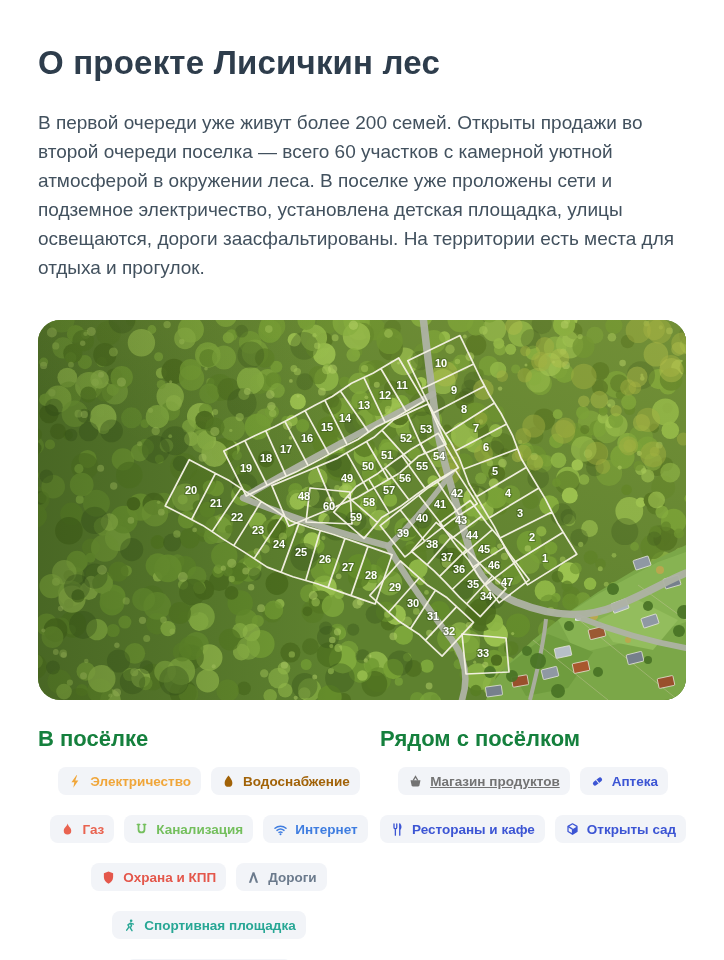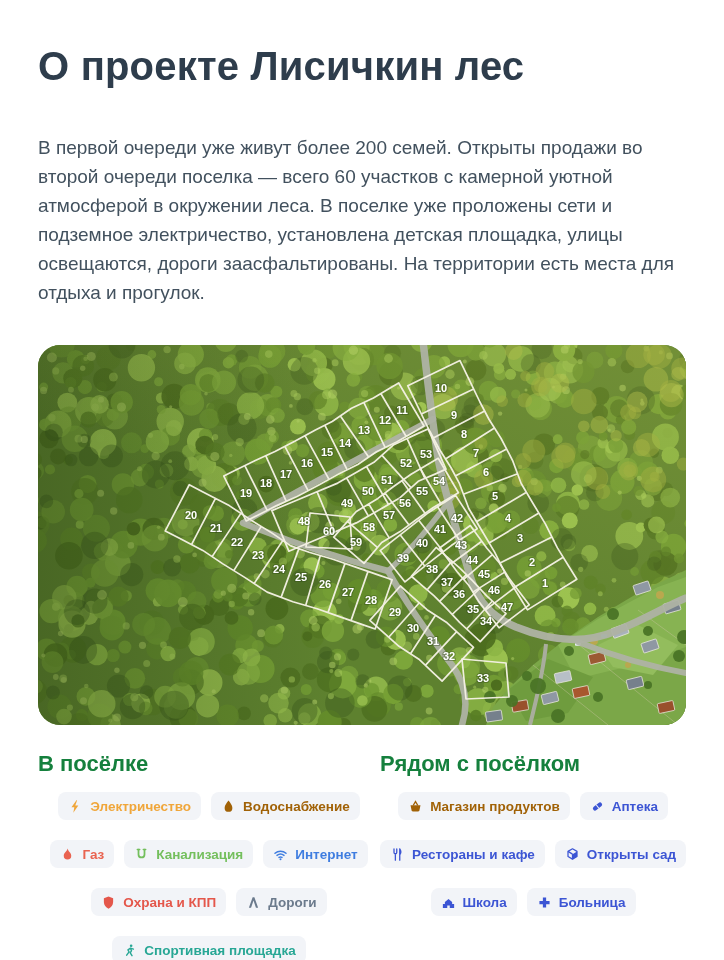--- a/index.html
+++ b/index.html
@@ -1,20 +1,20 @@
 <!DOCTYPE html>
 <html><head>
 <meta charset="utf-8">
 <style>
   html,body{margin:0;padding:0;}
   body{width:724px;height:960px;background:#ffffff;overflow:hidden;
        font-family:"Liberation Sans",sans-serif;color:#2e3d4c;}
   .page{padding:44px 38px 0;}
-  .title{font-size:40px;font-weight:700;color:#2e3d4c;margin:0;letter-spacing:.2px;}
-  .intro{font-size:19px;line-height:1.53;color:#42515e;margin:44px 0 0;max-width:652px;}
+  .title{font-size:33px;font-weight:700;color:#2e3d4c;margin:0;letter-spacing:.2px;}
+  .intro{font-size:19px;line-height:1.53;color:#42515e;margin:26px 0 0;max-width:652px;}
   .map-card{width:648px;height:380px;border-radius:22px;overflow:hidden;margin-top:38px;background:#5e812f;}
   .map-card svg{display:block;width:100%;height:100%;}
   .plot-num{font-family:"Liberation Sans",sans-serif;font-size:11px;font-weight:700;fill:#ffffff;
             text-anchor:middle;paint-order:stroke;stroke:rgba(45,70,20,.38);stroke-width:2.2px;}
   .columns{display:flex;margin-top:26px;align-items:flex-start;}
   .col-left{flex:0 0 342px;}
   .col-right{flex:1;}
   .sec{font-size:22px;font-weight:700;color:#15803d;margin:0 0 15px;}
   .badge-rows{display:flex;flex-direction:column;gap:20px;align-items:center;}
   .badge-row{display:flex;gap:10px;}
@@ -1240,21 +1240,21 @@
               </svg>
               <span>Детская площадка</span>
             </div>
           </div>
         </div>
     </section>
     <section class="col-right">
       <h2 class="sec">Рядом с посёлком</h2>
       <div class="badge-rows" id="badges-right">
           <div class="badge-row">
-            <div class="badge" style="color: #a16207;">
+            <div class="badge" style="color: #737373; text-decoration: underline;">
               <svg viewBox="0 0 24 24">
                 <path fill="none" stroke="currentColor" stroke-width="2.2" stroke-linecap="round" d="M8.7 9.6 12 4.2l3.3 5.4"></path>
                 <path fill="currentColor" d="M4 9.8h16l-1.7 8a2.7 2.7 0 0 1-2.6 2.1H8.3a2.7 2.7 0 0 1-2.6-2.1Z"></path>
               </svg>
               <span>Магазин продуктов</span>
             </div>
             <div class="badge" style="color: rgb(60, 85, 212);">
               <svg viewBox="0 0 24 24">
                 <g transform="rotate(-38 12 12)">
                   <rect x="3.6" y="8.5" width="16.8" height="7" rx="3.5" fill="currentColor"></rect>
@@ -1273,30 +1273,16 @@
             </div>
             <div class="badge" style="color: rgb(60, 85, 212);">
               <svg viewBox="0 0 24 24">
                 <path fill="none" stroke="currentColor" stroke-width="2" stroke-linejoin="round" d="M12 2.9 19.2 7v8.3L12 19.4 4.8 15.3V7Z"></path>
                 <path fill="currentColor" d="M12 11.4l7.2-4.2v8.1L12 19.4Z"></path>
                 <path fill="none" stroke="currentColor" stroke-width="2" stroke-linejoin="round" d="M12 11.4 4.8 7M12 11.4v8"></path>
               </svg>
               <span>Открыты сад</span>
             </div>
           </div>
-          <div class="badge-row">
-            <div class="badge" style="color: rgb(60, 85, 212);">
-              <svg viewBox="0 0 24 24">
-                <path fill="currentColor" d="M3 20.8v-6.6h3.2v-3L12 6.4l5.8 4.8v3H21v6.6h-7v-4.2h-4v4.2Z"></path>
-              </svg>
-              <span>Школа</span>
-            </div>
-            <div class="badge" style="color: rgb(60, 85, 212);">
-              <svg viewBox="0 0 24 24">
-                <path fill="currentColor" d="M9.4 3.9h5.2v5.5h5.5v5.2h-5.5v5.5H9.4v-5.5H3.9V9.4h5.5Z"></path>
-              </svg>
-              <span>Больница</span>
-            </div>
-          </div>
         </div>
     </section>
   </div>
 </div>
 
 </body></html>

